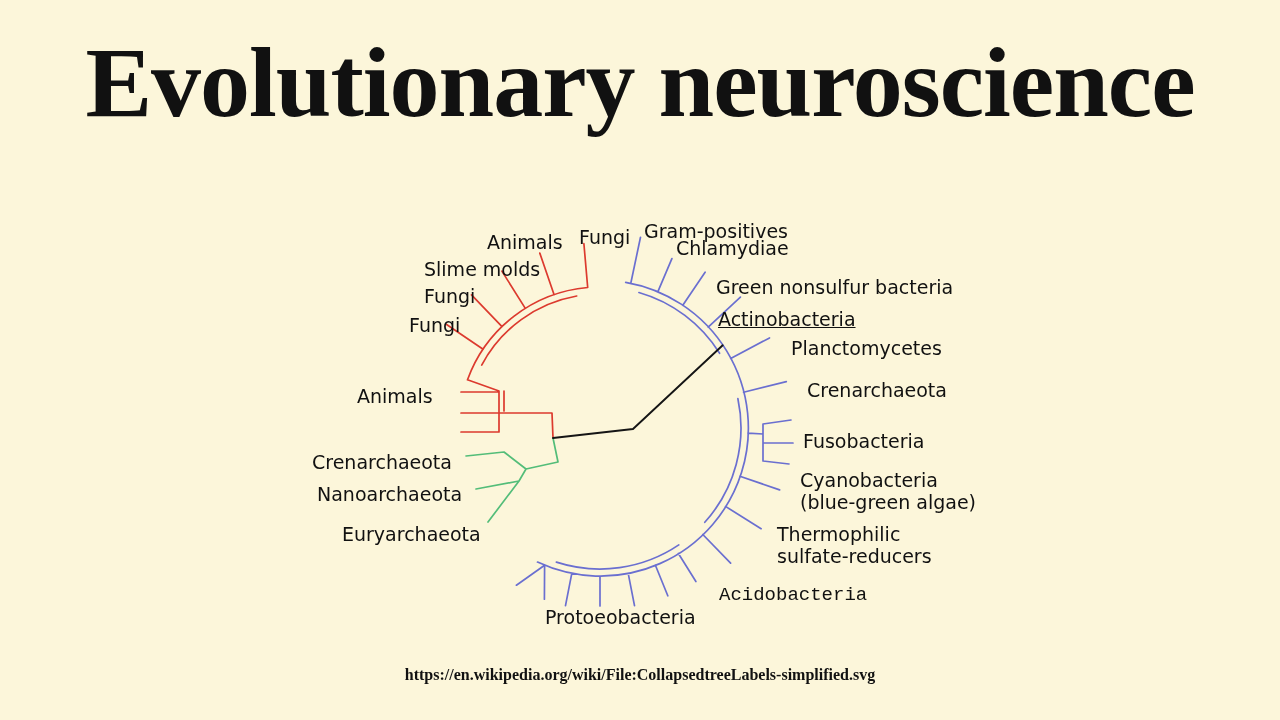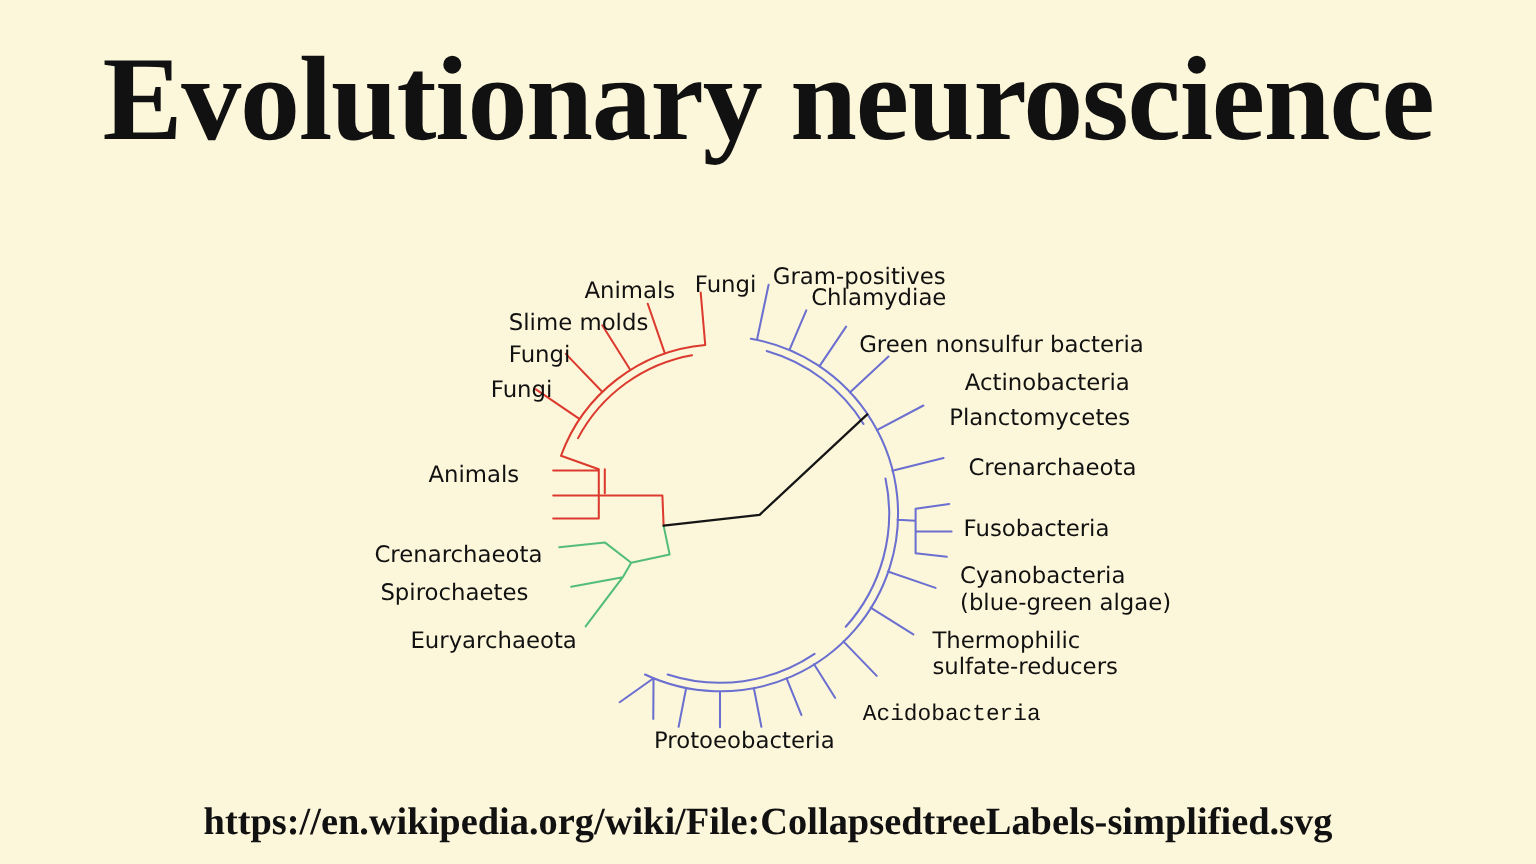--- a/index.html
+++ b/index.html
@@ -26,21 +26,21 @@
     white-space: nowrap;
   }
   .source-url {
     position: absolute;
     top: 666px;
     left: 0;
     width: 1280px;
     text-align: center;
     font-family: "Liberation Serif", "DejaVu Serif", serif;
     font-weight: bold;
-    font-size: 32px;
+    font-size: 16px;
     color: var(--text, #0d0d0d);
     white-space: nowrap;
   }
   .tree-svg { position: absolute; left: 0; top: 0; }
   .tree-label {
     position: absolute;
     font-size: 19px;
     line-height: 1.16;
     color: var(--text, #111111);
     white-space: pre-line;
@@ -114,26 +114,26 @@
       M 553 438 L 633 429 L 722.7 345.3"></path>
   </svg>
 
   <span class="tree-label" style="left:487px; top:231px;">Animals</span>
   <span class="tree-label" style="left:579px; top:226px;">Fungi</span>
   <span class="tree-label" style="left:424px; top:258px;">Slime molds</span>
   <span class="tree-label" style="left:424px; top:285px;">Fungi</span>
   <span class="tree-label" style="left:409px; top:314px;">Fungi</span>
   <span class="tree-label" style="left:357px; top:385px;">Animals</span>
   <span class="tree-label" style="left:312px; top:451px;">Crenarchaeota</span>
-  <span class="tree-label" style="left:317px; top:483px;">Spirochaetes</span>
+  <span class="tree-label" style="left:317px; top:483px;">Nanoarchaeota</span>
   <span class="tree-label" style="left:342px; top:523px;">Euryarchaeota</span>
   <span class="tree-label" style="left:644px; top:220px;">Gram-positives</span>
   <span class="tree-label" style="left:676px; top:237px;">Chlamydiae</span>
   <span class="tree-label" style="left:716px; top:276px;">Green nonsulfur bacteria</span>
-  <span class="tree-label" style="left:804px; top:308px;">Actinobacteria</span>
+  <span class="tree-label" style="left:718px; top:308px;text-decoration:underline;">Actinobacteria</span>
   <span class="tree-label" style="left:791px; top:337px;">Planctomycetes</span>
   <span class="tree-label" style="left:807px; top:379px;">Crenarchaeota</span>
   <span class="tree-label" style="left:803px; top:430px;">Fusobacteria</span>
   <span class="tree-label" style="left:777px; top:523px;">Thermophilic
 sulfate-reducers</span>
   <span class="tree-label" style="left:800px; top:469px;">Cyanobacteria
 (blue-green algae)</span>
   <span class="tree-label" style="left:719px; top:584px;font-family:Liberation Mono, monospace;">Acidobacteria</span>
   <span class="tree-label" style="left:545px; top:606px;">Protoeobacteria</span>
 

